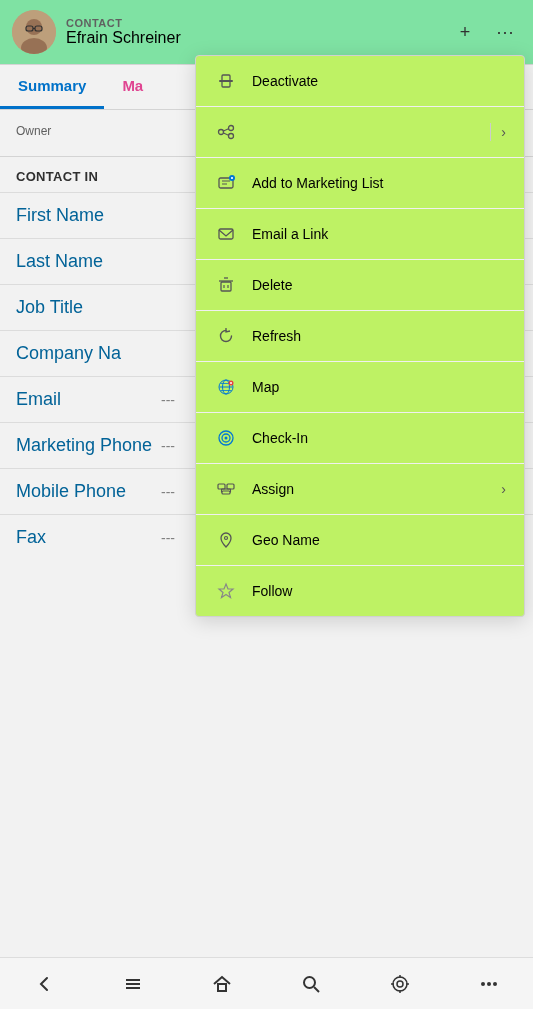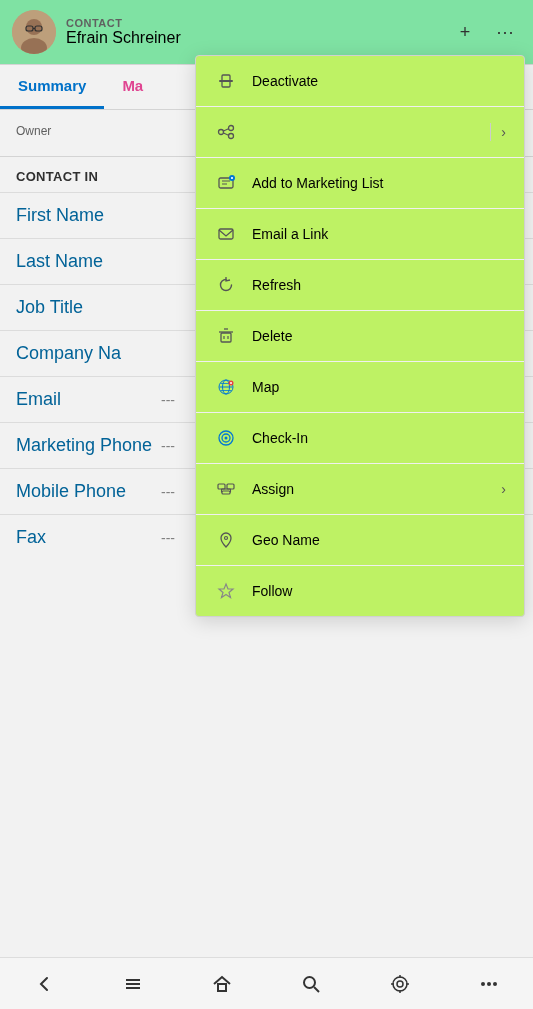--- a/index.html
+++ b/index.html
@@ -338,38 +338,38 @@
         <rect x="2" y="4" width="14" height="10" rx="1.5" stroke="#555" stroke-width="1.3"></rect>
         <polyline points="2,5 9,11 16,5" stroke="#555" stroke-width="1.3" fill="none"></polyline>
       </svg>
     </div>
     <div class="menu-label">Email a Link</div>
   </div>
 
   <div class="menu-item">
     <div class="menu-icon">
       <svg width="18" height="18" viewBox="0 0 18 18" fill="none">
-        <path d="M14.5 9A5.5 5.5 0 1 1 9 3.5" stroke="#555" stroke-width="1.4" stroke-linecap="round"></path>
-        <polyline points="9,1 9,5 13,4" stroke="#555" stroke-width="1.3" fill="none"></polyline>
-      </svg>
-    </div>
-    <div class="menu-label">Refresh</div>
-  </div>
-
-  <div class="menu-item">
-    <div class="menu-icon">
-      <svg width="18" height="18" viewBox="0 0 18 18" fill="none">
         <rect x="4" y="6" width="10" height="9" rx="1" stroke="#555" stroke-width="1.3"></rect>
         <line x1="2" y1="5" x2="16" y2="5" stroke="#555" stroke-width="1.3"></line>
         <line x1="7" y1="2" x2="11" y2="2" stroke="#555" stroke-width="1.3"></line>
         <line x1="7" y1="9" x2="7" y2="12" stroke="#555" stroke-width="1.2"></line>
         <line x1="11" y1="9" x2="11" y2="12" stroke="#555" stroke-width="1.2"></line>
       </svg>
     </div>
     <div class="menu-label">Delete</div>
+  </div>
+
+  <div class="menu-item">
+    <div class="menu-icon">
+      <svg width="18" height="18" viewBox="0 0 18 18" fill="none">
+        <path d="M14.5 9A5.5 5.5 0 1 1 9 3.5" stroke="#555" stroke-width="1.4" stroke-linecap="round"></path>
+        <polyline points="9,1 9,5 13,4" stroke="#555" stroke-width="1.3" fill="none"></polyline>
+      </svg>
+    </div>
+    <div class="menu-label">Refresh</div>
   </div>
 
   <div class="menu-item">
     <div class="menu-icon">
       <svg width="18" height="18" viewBox="0 0 18 18">
         <circle cx="9" cy="9" r="7" fill="none" stroke="#0078d4" stroke-width="1"></circle>
         <ellipse cx="9" cy="9" rx="3.5" ry="7" fill="none" stroke="#0078d4" stroke-width="1"></ellipse>
         <line x1="2.5" y1="9" x2="15.5" y2="9" stroke="#0078d4" stroke-width="1"></line>
         <line x1="3.5" y1="5.5" x2="14.5" y2="5.5" stroke="#0078d4" stroke-width="0.8"></line>
         <line x1="3.5" y1="12.5" x2="14.5" y2="12.5" stroke="#0078d4" stroke-width="0.8"></line>

